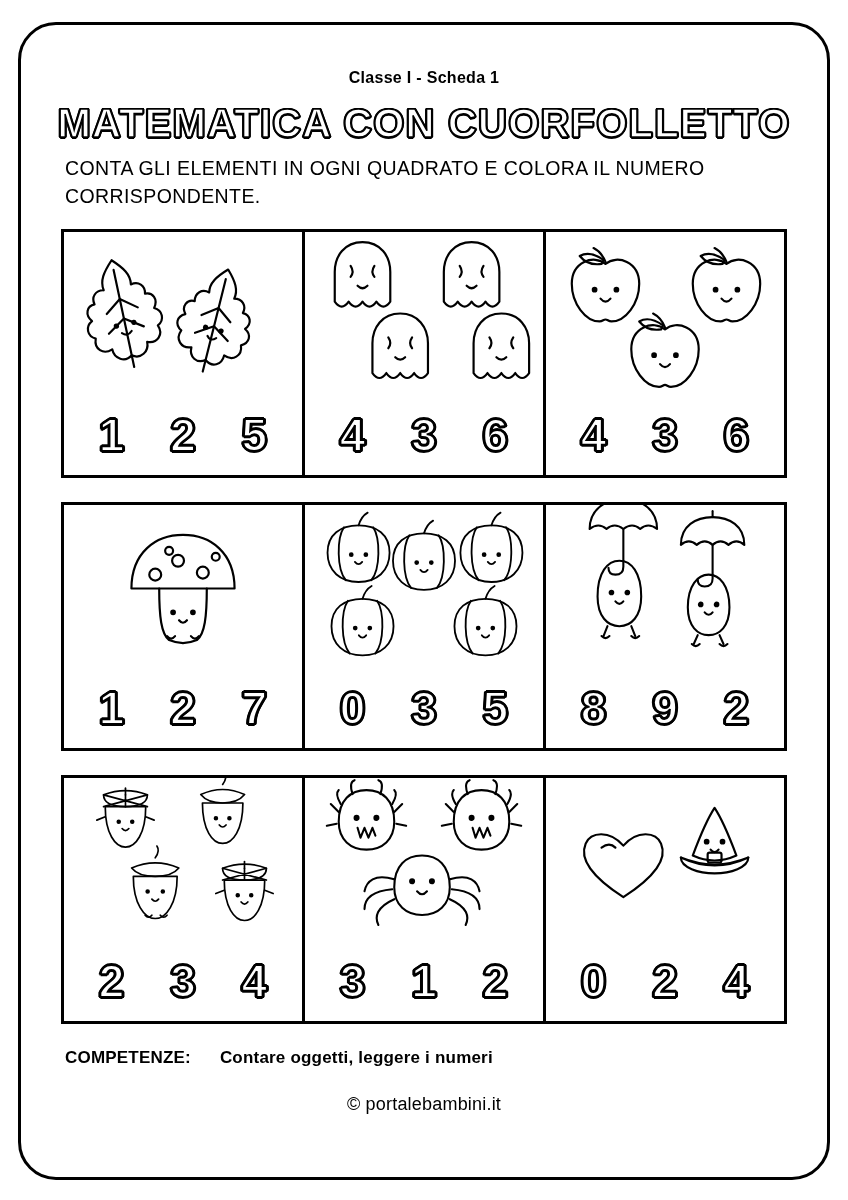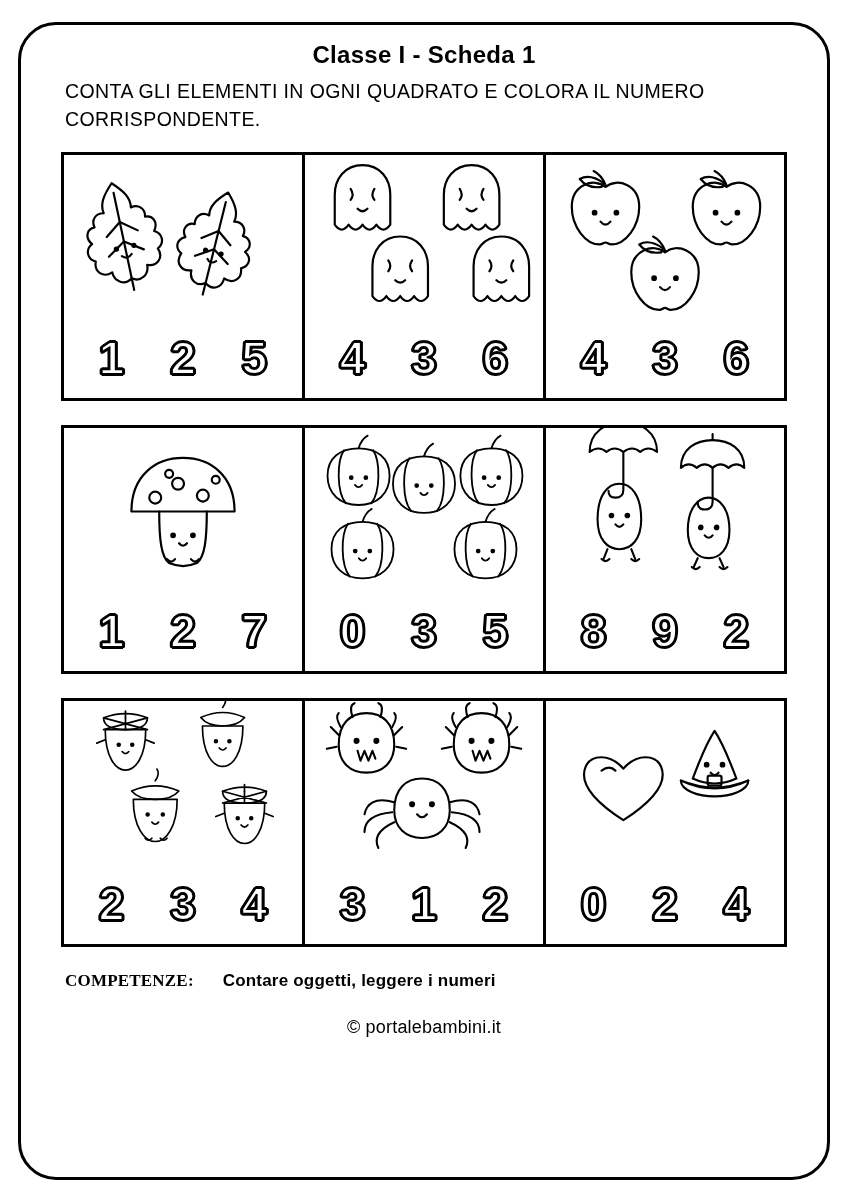--- a/index.html
+++ b/index.html
@@ -21,24 +21,24 @@
   .sheet {
     position: absolute;
     left: 18px; top: 22px;
     width: 812px; height: 1158px;
     border: 3px solid #000;
     border-radius: 38px;
     background: #fff;
   }
   .subtitle {
     text-align: center;
-    font-size: 24px;
+    font-size: 16px;
     font-weight: bold;
     letter-spacing: 0.3px;
-    margin-top: 16px;
+    margin-top: 44px;
     font-family: "Liberation Sans", sans-serif;
   }
   .title {
     text-align: center;
     font-size: 40px;
     font-weight: bold;
     letter-spacing: 1.2px;
     margin-top: 14px;
     -webkit-text-stroke: 1.5px #000;
     color: #fff;
@@ -96,36 +96,37 @@
       2px 0 0 #000, -2px 0 0 #000, 0 2px 0 #000, 0 -2px 0 #000,
       1.4px 1.4px 0 #000, -1.4px -1.4px 0 #000, 1.4px -1.4px 0 #000, -1.4px 1.4px 0 #000;
     line-height: 1;
   }
   .competenze {
     margin: 2px 0 0 44px;
     font-size: 17px;
     font-weight: bold;
     letter-spacing: 0.2px;
   }
-  .competenze .label { text-transform: uppercase; font-family: Liberation Serif, serif; }
+  .competenze .label { text-transform: uppercase; }
   .competenze .value { font-weight: bold; margin-left: 24px; }
   .footer {
     text-align: center;
     font-size: 18px;
     margin-top: 26px;
     letter-spacing: 0.2px;
   }
 </style>
 </head>
 <body>
 
 <div class="page">
   <div class="sheet">
 
     <div class="subtitle">Classe I - Scheda 1</div>
+    <div class="title">MATEMATICA CON CUORFOLLETTO</div>
     <div class="instructions">CONTA GLI ELEMENTI IN OGNI QUADRATO E COLORA IL NUMERO CORRISPONDENTE.</div>
 
     <div class="grid">
 
       <div class="row">
 
         <div class="cell">
           <div class="art">
             <svg viewBox="0 0 240 170" fill="none" stroke="#000" stroke-width="2.2" stroke-linecap="round" stroke-linejoin="round">
               <g transform="translate(60,85) rotate(-12)">

